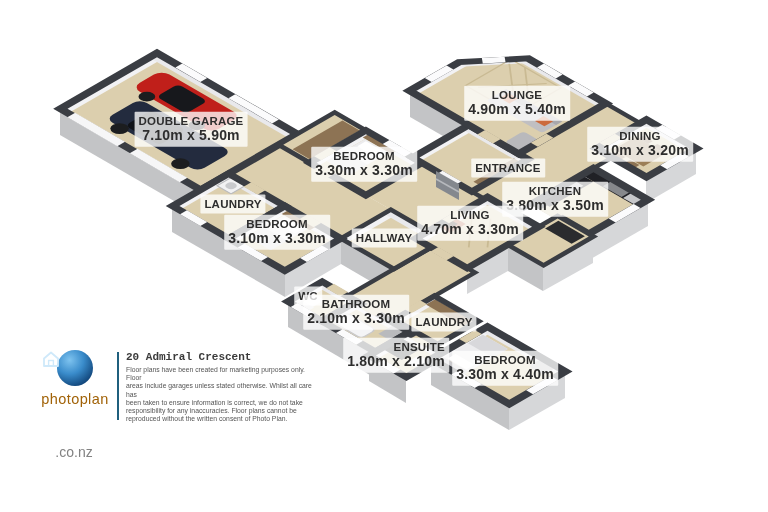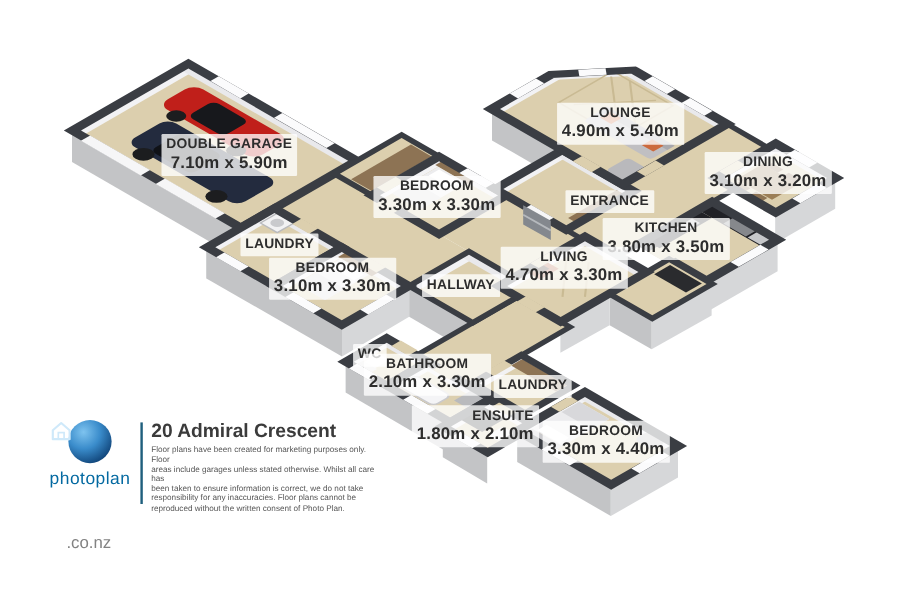--- a/index.html
+++ b/index.html
@@ -12,25 +12,25 @@
     background:rgba(255,255,255,0.78);color:#2d2d2d;
     font-weight:bold;font-size:11.5px;line-height:1.12;letter-spacing:.2px;
     padding:3px 4px;text-align:center;white-space:nowrap;border-radius:1px;}
   .room-label .dims{font-size:14px;}
   
   #footer{position:absolute;left:39px;top:348px;z-index:6;display:flex;}
   #logo-col{width:72px;text-align:center;}
   #logo-circle{width:36px;height:36px;border-radius:50%;margin:2px auto 6px auto;
     background:radial-gradient(circle at 35% 28%, #7ec3ef 0%, #3a8ccb 40%, #0d3f73 82%, #092c52 100%);
     display:flex;align-items:center;justify-content:center;}
-  #brand{font-size:14.5px;color:#0369a1;letter-spacing:.4px;line-height:1;}
+  #brand{font-size:14.5px;color:#a16207;letter-spacing:.4px;line-height:1;}
   #brand-suffix{font-size:14px;color:#828282;text-align:center;padding-right:2px;line-height:1.2;margin-top:37px;}
   #divider{width:2px;background:#1f5f7d;margin:4px 7px 0 6px;height:68px;}
   #text-col{width:186px;}
-  #address{font-size:16px;font-weight:bold;color:#3b3b3b;line-height:1.1;margin-top:3px;}
+  #address{font-size:11px;font-weight:bold;color:#3b3b3b;line-height:1.1;margin-top:3px;font-family:Liberation Mono, monospace;}
   #area{font-size:9.5px;font-weight:bold;color:#3d3d3d;margin-top:3px;}
   #disclaimer{font-size:6.8px;color:#555;line-height:1.2;margin-top:3px;white-space:pre-line;}
 </style>
 </head>
 <body>
 
 <div id="stage">
 
 <svg width="768" height="512" viewBox="0 0 768 512">
 

